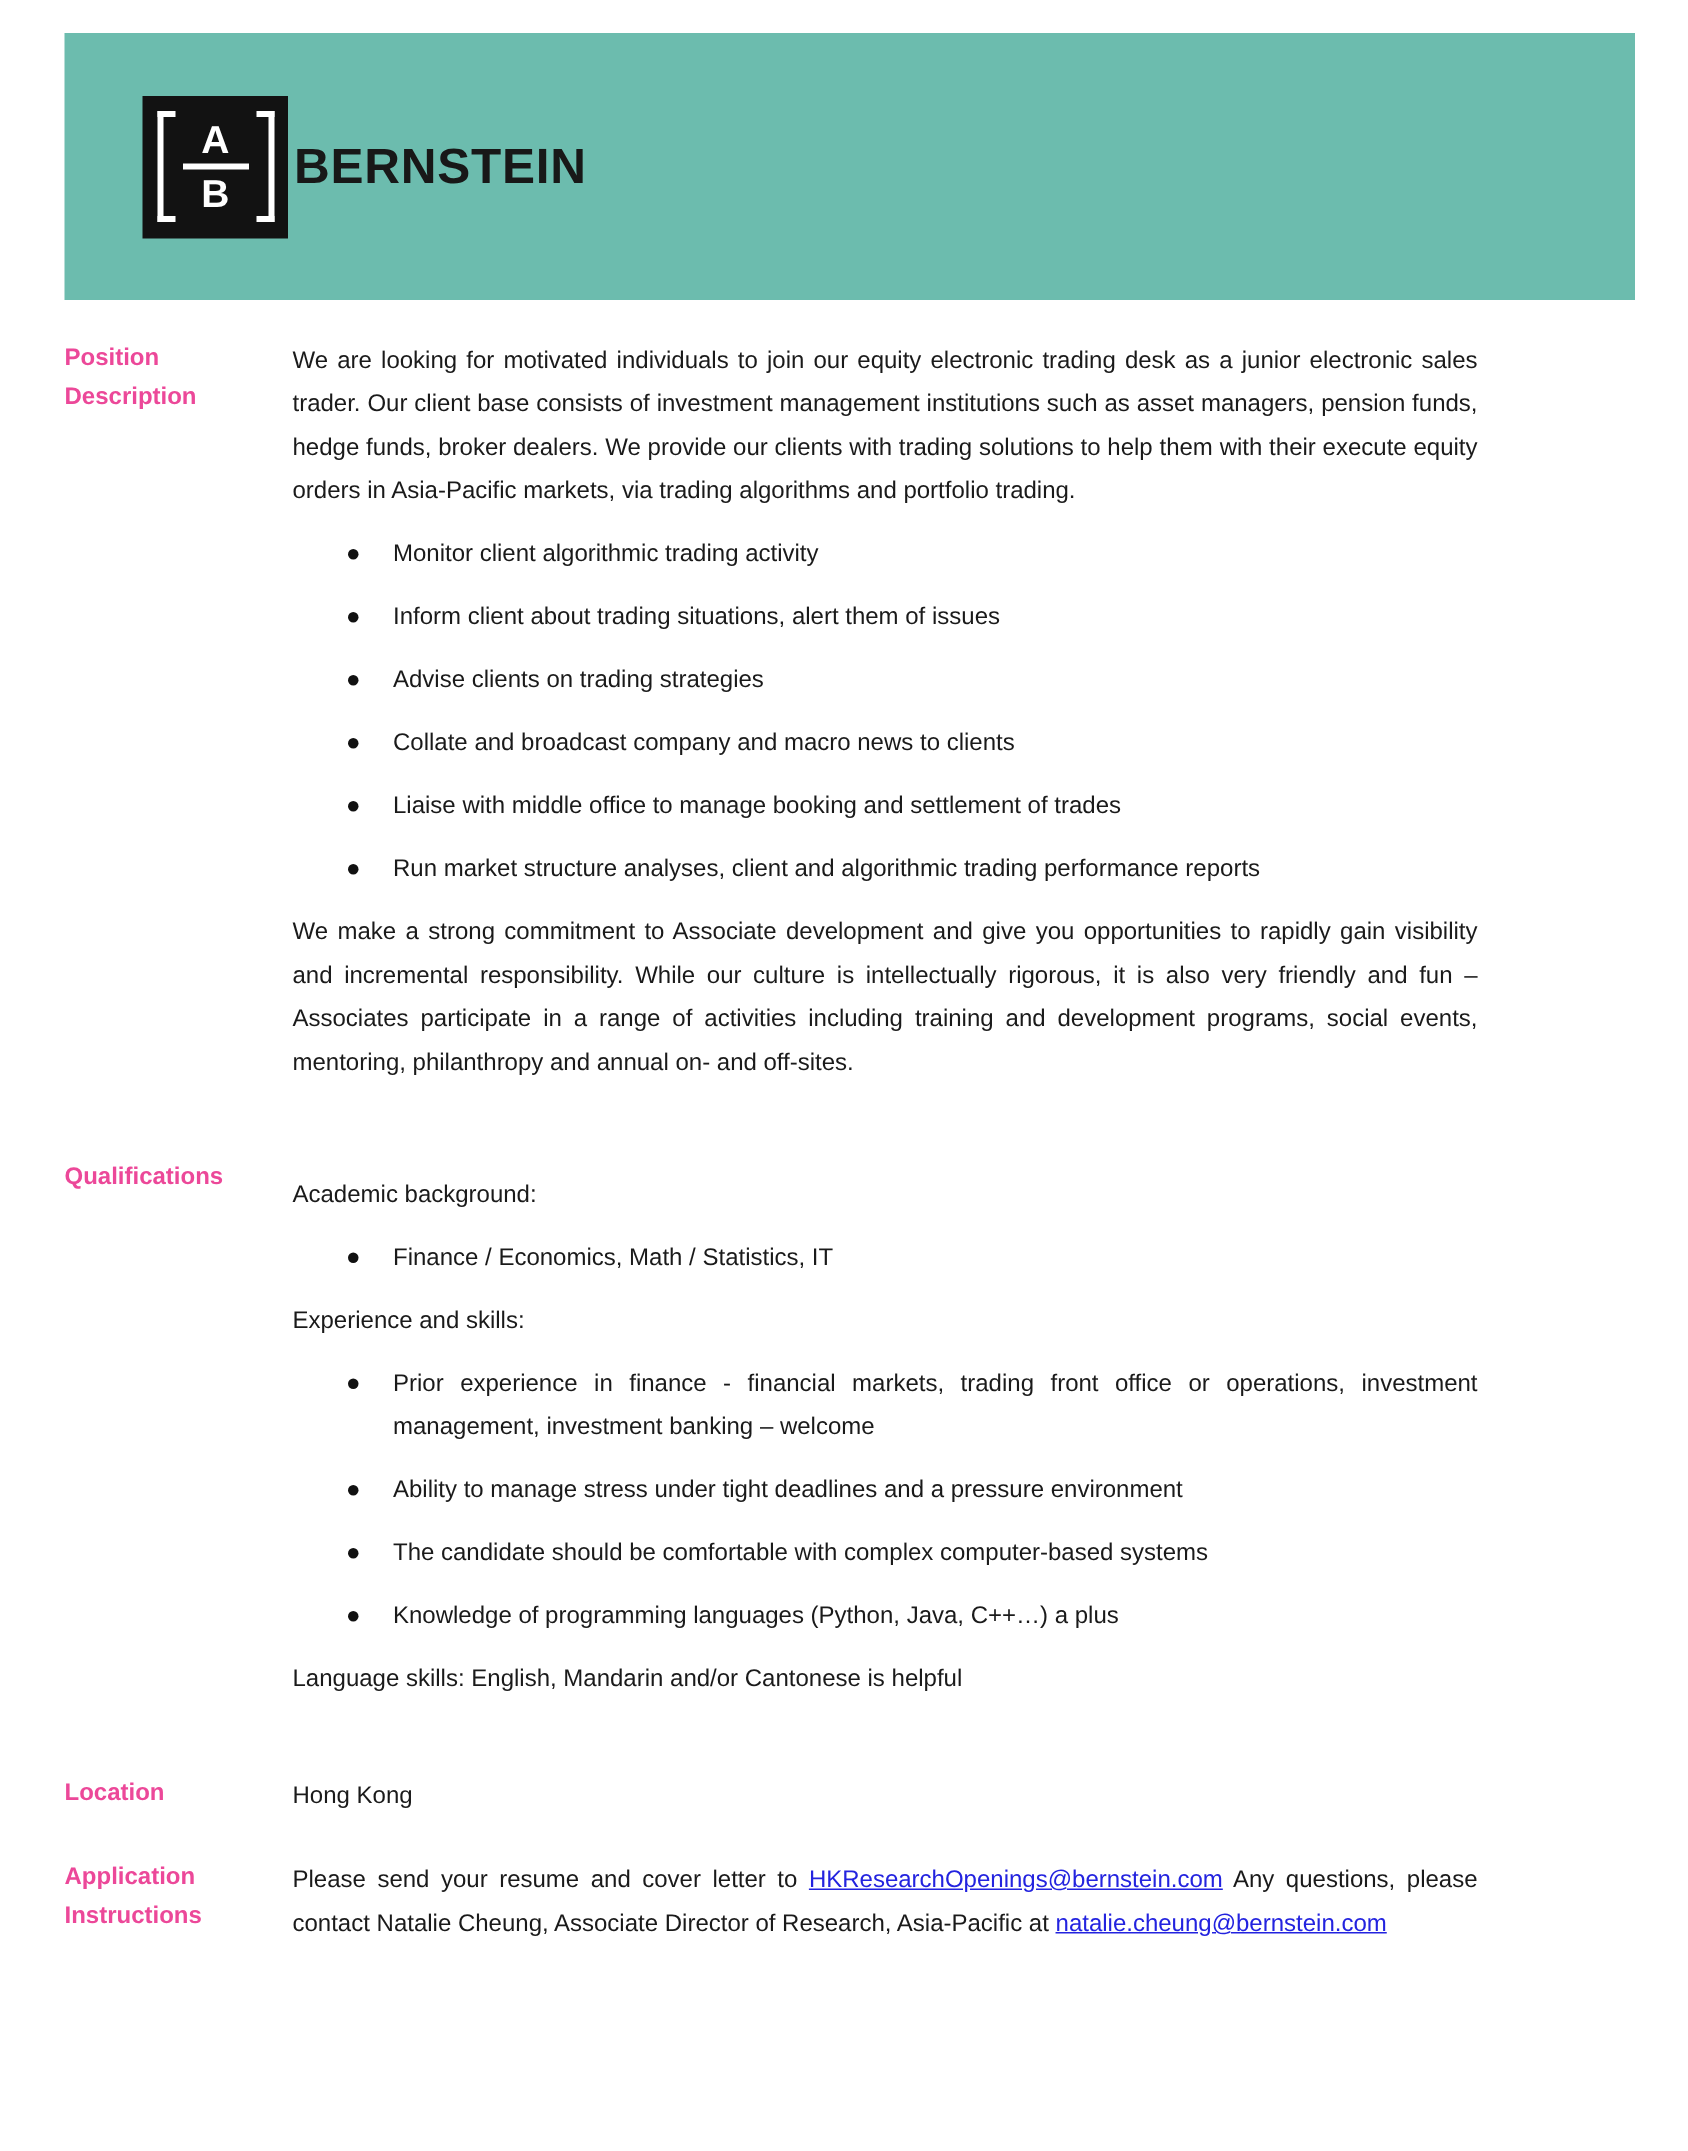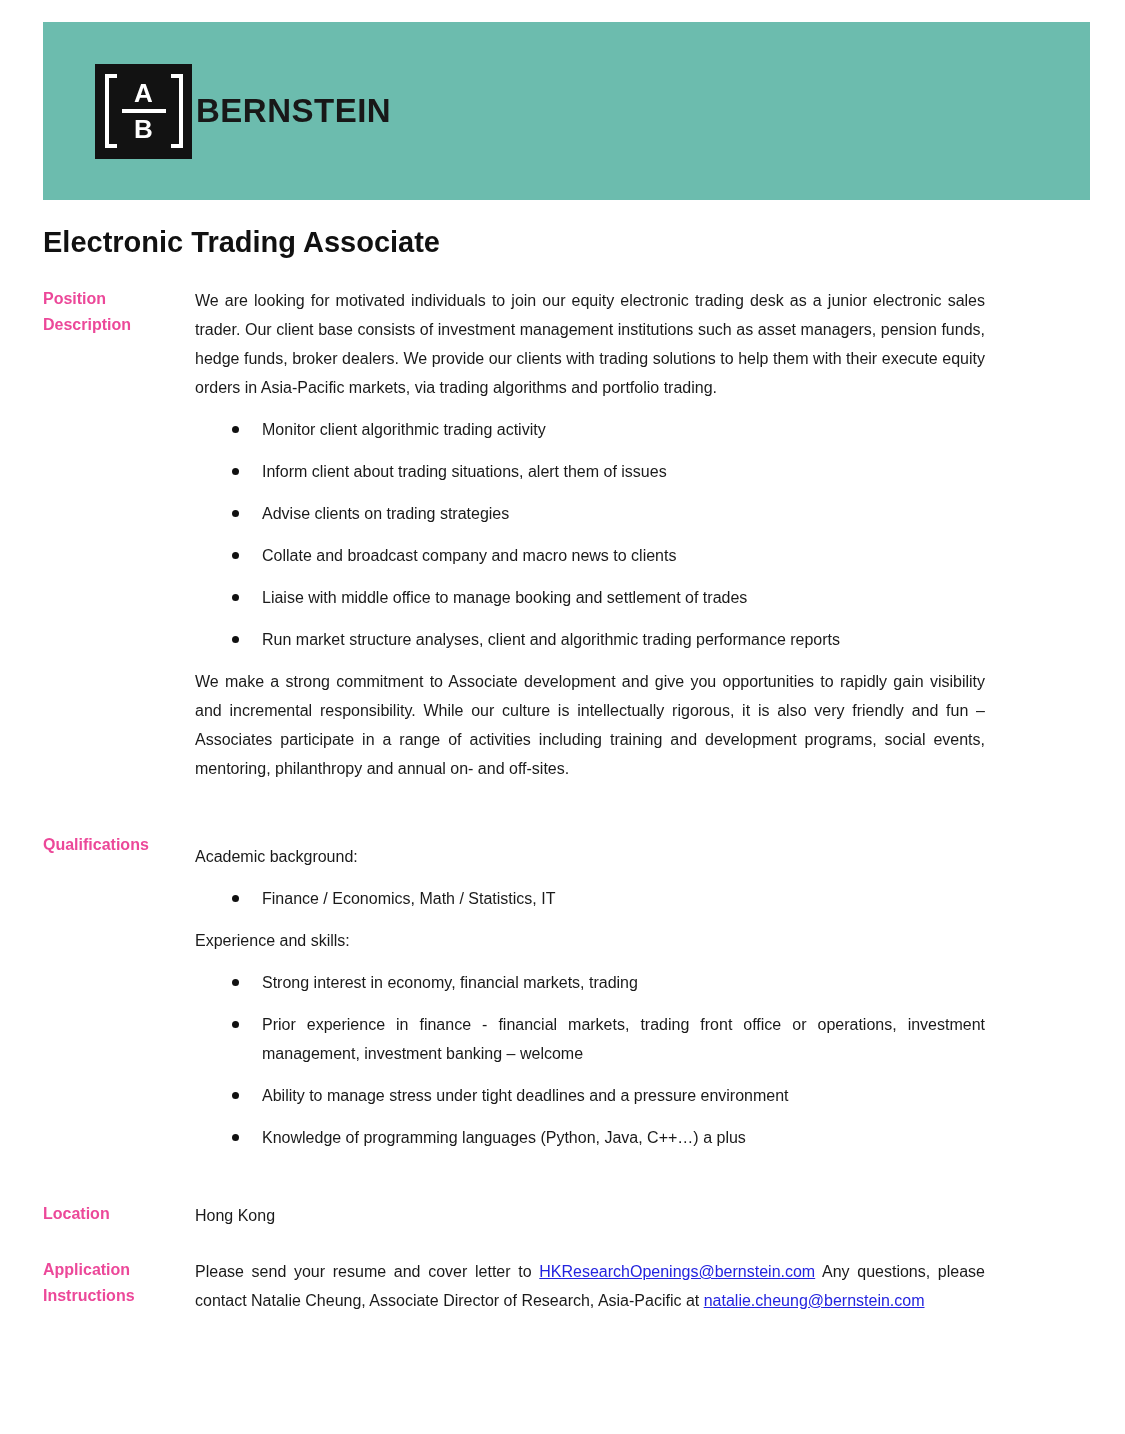--- a/index.html
+++ b/index.html
@@ -102,21 +102,20 @@
       <span class="logo-mid">
         <span class="logo-letter">A</span>
         <span class="logo-rule"></span>
         <span class="logo-letter">B</span>
       </span>
       <span class="bracket right"></span>
     </div>
     <div class="brand">BERNSTEIN</div>
   </header>
 
-  <h1 class="title">Electronic Trading Associate</h1>
 
   <section class="row first">
     <div class="label">
       <div>Position</div>
       <div>Description</div>
     </div>
     <div class="content">
       <p class="just">We are looking for motivated individuals to join our equity electronic trading desk as a junior electronic sales trader. Our client base consists of investment management institutions such as asset managers, pension funds, hedge funds, broker dealers. We provide our clients with trading solutions to help them with their execute equity orders in Asia-Pacific markets, via trading algorithms and portfolio trading.</p>
       <ul class="doc-list">
         <li class="just">Monitor client algorithmic trading activity</li>
@@ -132,25 +131,26 @@
 
   <section class="row">
     <div class="label">Qualifications</div>
     <div class="content offset">
       <p>Academic background:</p>
       <ul class="doc-list">
         <li class="just">Finance / Economics, Math / Statistics, IT</li>
       </ul>
       <p>Experience and skills:</p>
       <ul class="doc-list">
-        <li class="just">Strong interest in economy, financial markets, trading</li>
         <li class="just">Prior experience in finance - financial markets, trading front office or operations, investment management, investment banking – welcome</li>
         <li class="just">Ability to manage stress under tight deadlines and a pressure environment</li>
+        <li class="just">The candidate should be comfortable with complex computer-based systems</li>
         <li class="just">Knowledge of programming languages (Python, Java, C++…) a plus</li>
       </ul>
+      <p>Language skills: English, Mandarin and/or Cantonese is helpful</p>
     </div>
   </section>
 
   <section class="row location-row">
     <div class="label">Location</div>
     <div class="content">
       <p>Hong Kong</p>
     </div>
   </section>
 

